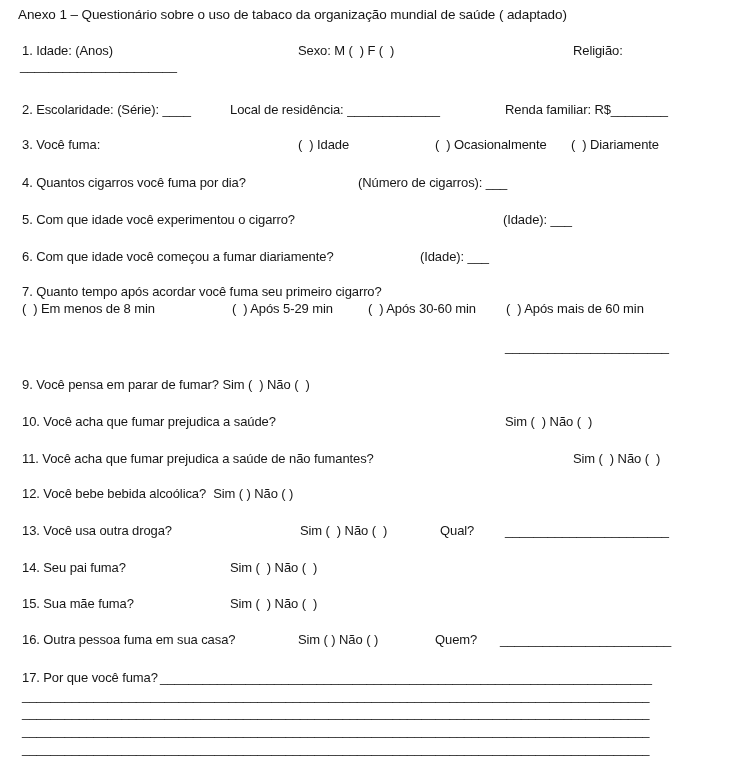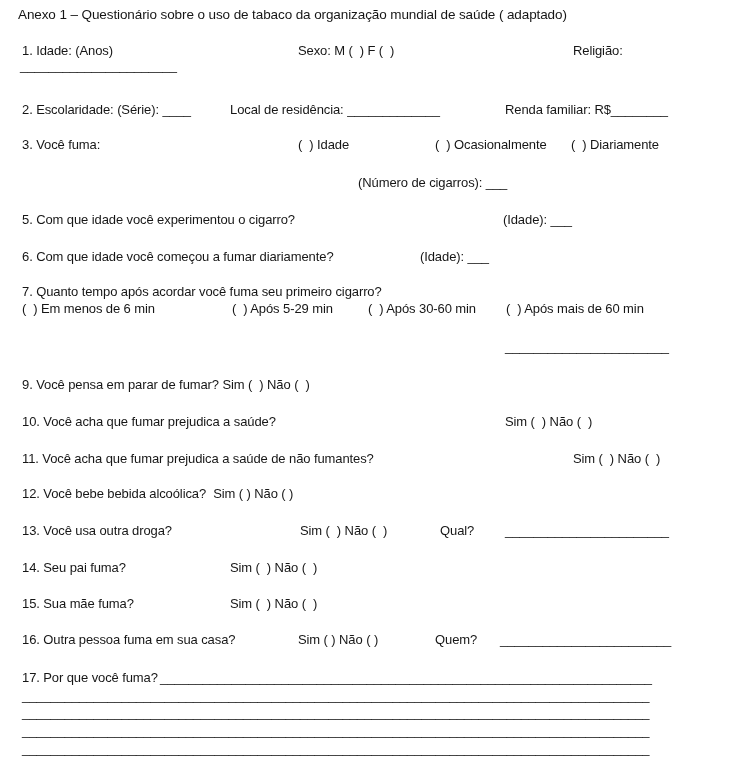--- a/index.html
+++ b/index.html
@@ -39,30 +39,31 @@
 
   <span class="seg" style="left:22px;  top:102px">2. Escolaridade: (Série): ____</span>
   <span class="seg" style="left:505px; top:102px">Renda familiar: R$________</span>
   <span class="seg" style="left:230px; top:102px">Local de residência: _____________</span>
 
   <span class="seg" style="left:22px;  top:137px">3. Você fuma:</span>
   <span class="seg" style="left:298px; top:137px">(  ) Idade</span>
   <span class="seg" style="left:435px; top:137px">(  ) Ocasionalmente</span>
   <span class="seg" style="left:571px; top:137px">(  ) Diariamente</span>
 
+  <span class="seg" style="left:22px;  top:175px">4. Quantos cigarros você fuma por dia?</span>
   <span class="seg" style="left:358px; top:175px">(Número de cigarros): ___</span>
 
   <span class="seg" style="left:22px;  top:212px">5. Com que idade você experimentou o cigarro?</span>
   <span class="seg" style="left:503px; top:212px">(Idade): ___</span>
 
   <span class="seg" style="left:22px;  top:249px">6. Com que idade você começou a fumar diariamente?</span>
   <span class="seg" style="left:420px; top:249px">(Idade): ___</span>
 
   <span class="seg" style="left:22px;  top:284px">7. Quanto tempo após acordar você fuma seu primeiro cigarro?</span>
-  <span class="seg" style="left:22px;  top:301px">(  ) Em menos de 6 min</span>
+  <span class="seg" style="left:22px;  top:301px">(  ) Em menos de 8 min</span>
   <span class="seg" style="left:232px; top:301px">(  ) Após 5-29 min</span>
   <span class="seg" style="left:368px; top:301px">(  ) Após 30-60 min</span>
   <span class="seg" style="left:506px; top:301px">(  ) Após mais de 60 min</span>
 
   <span class="seg" style="left:505px; top:339px">_______________________</span>
 
   <span class="seg" style="left:22px;  top:377px">9. Você pensa em parar de fumar? Sim (  ) Não (  )</span>
 
   <span class="seg" style="left:22px;  top:414px">10. Você acha que fumar prejudica a saúde?</span>
   <span class="seg" style="left:505px; top:414px">Sim (  ) Não (  )</span>

